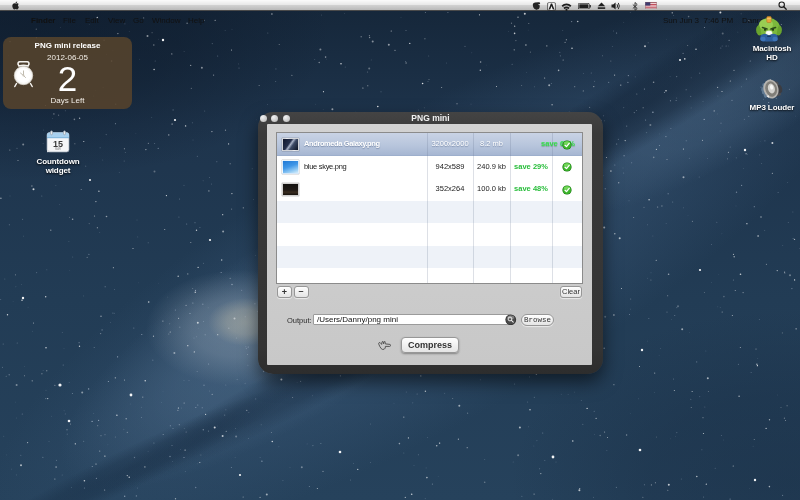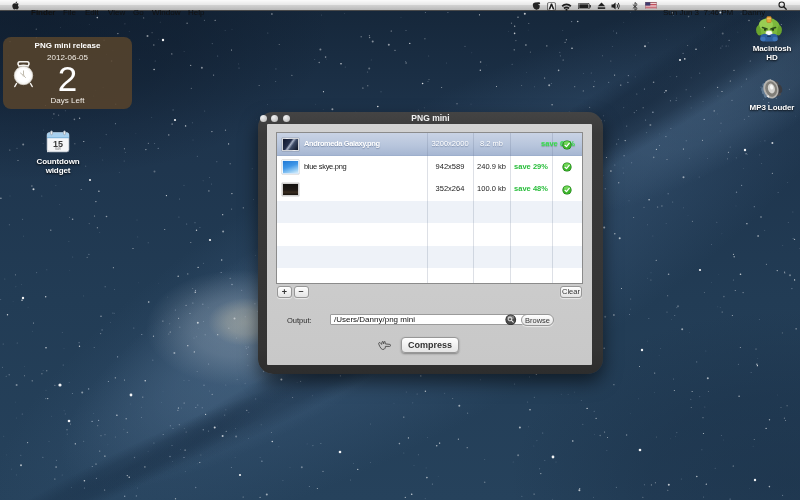--- a/index.html
+++ b/index.html
@@ -4,21 +4,21 @@
 <style>
 * { margin:0; padding:0; box-sizing:border-box; }
 html,body { width:800px; height:500px; overflow:hidden; }
 body { font-family:"Liberation Sans", sans-serif; position:relative; background:#1b3048; }
 #bg { position:absolute; left:0; top:0; width:800px; height:500px; }
 
 #menubar { position:absolute; left:0; top:0; width:800px; height:11px;
   background:linear-gradient(180deg,#fbfbfb 0%,#e9e9e9 45%,#d0d0d0 55%,#b9b9b9 100%);
   border-bottom:1px solid #4a4a4a;
   font-size:8px; color:#111; }
-.mitem { position:absolute; top:8px; line-height:9px; }
+.mitem { position:absolute; top:16px; line-height:9px; }
 
 #widget { position:absolute; left:3px; top:37px; width:129px; height:72px;
   background:rgba(83,66,45,0.91); border-radius:8px; color:#fff; text-align:center; }
 #widget .t1 { font-size:8px; font-weight:bold; margin-top:4px; }
 #widget .t2 { font-size:8px; margin-top:2.5px; color:#f2ede6;}
 #widget .t3 { font-size:35px; font-weight:normal; line-height:32px; margin-top:1px; }
 #widget .t4 { font-size:8px; margin-top:1px; color:#f2ede6;}
 
 .iconlabel { position:absolute; color:#fff; font-weight:bold; font-size:8px; letter-spacing:-0.1px; text-align:center;
   text-shadow:0 1px 2px rgba(0,0,0,0.9); line-height:8.5px; }
@@ -50,21 +50,21 @@
 .sel .save { color:#35e04a !important; text-shadow:0 1px 1px rgba(0,60,0,0.3);margin-left:27px; }
 .thumb { position:absolute; left:5px; top:4.5px; width:17px; height:13.5px;
   border:1px solid rgba(255,255,255,0.8); box-shadow:0 0 1px rgba(0,0,0,0.6); }
 
 .btn { position:absolute; background:linear-gradient(180deg,#ffffff,#f1f1f1 50%,#e4e4e4);
   border:1px solid #979797; border-radius:3px; color:#333; text-align:center;
   box-shadow:0 1px 1px rgba(255,255,255,0.6); }
 #outlabel { position:absolute; font-size:7.5px; color:#2c2c2c; }
 #outfield { position:absolute; left:46px; top:189.5px; width:197px; height:11.5px;
   background:#fff; border:1px solid #9b9b9b; border-radius:1px; font-size:8px;
-  line-height:10px; color:#111; padding-left:3px;margin-left:17px; }
+  line-height:10px; color:#111; padding-left:3px; }
 </style>
 </head>
 <body>
 <svg id="bg" viewBox="0 0 800 500" xmlns="http://www.w3.org/2000/svg">
  <defs>
   <linearGradient id="sky" x1="0" y1="0" x2="0" y2="1">
    <stop offset="0" stop-color="#152639"></stop>
    <stop offset="0.25" stop-color="#1e344c"></stop>
    <stop offset="0.6" stop-color="#223c55"></stop>
    <stop offset="1" stop-color="#26425c"></stop>
@@ -1467,21 +1467,21 @@
   <div class="btn" style="left:293px;top:162px;width:22px;height:11.5px;font-size:7.5px;line-height:10.5px;">Clear</div>
   <div id="outlabel" style="left:20px;top:191.5px;">Output:</div>
   <div id="outfield">/Users/Danny/png mini</div>
   <svg style="position:absolute;left:238px;top:189.5px" width="11.5" height="11.5" viewBox="0 0 12 12">
    <circle cx="6" cy="6" r="5.6" fill="#2a2a2a"></circle>
    <circle cx="6" cy="6" r="5" fill="#4a4a4a"></circle>
    <ellipse cx="6" cy="3.6" rx="3.6" ry="2" fill="#8a8a8a" opacity="0.8"></ellipse>
    <circle cx="5.2" cy="5.2" r="2" fill="none" stroke="#efefef" stroke-width="1"></circle>
    <path d="M6.7 6.7 L8.6 8.6" stroke="#efefef" stroke-width="1.1" stroke-linecap="round"></path>
   </svg>
-  <div class="btn" style="left:254px;top:189.5px;width:33px;height:12px;border-radius:6px;font-size:7.5px;line-height:11px;">Browse</div>
+  <div class="btn" style="left:254px;top:189.5px;width:33px;height:12px;border-radius:6px;font-size:7.5px;line-height:11px;font-family:Liberation Mono, monospace;">Browse</div>
   <svg style="position:absolute;left:111px;top:217px" width="13" height="9" viewBox="0 0 13 9">
    <path d="M0.8 3.2 Q0.2 2 1.2 1.6 Q2.2 1.3 2.8 2.4 L3.6 3.4 L4 1.2 Q4.2 0.3 5 0.5 L5.6 2.8 L6 0.9 Q6.3 0.2 7 0.5 L7.3 2.9 L12 3.4 Q12.8 3.7 12.6 4.6 Q12.4 5.4 11.6 5.4 L7.4 5.4 Q7.6 7.4 6.2 8.2 Q4.4 9 3.2 7.6 Q1.6 5.6 0.8 3.2 Z" fill="none" stroke="#4a4a4a" stroke-width="0.9"></path>
   </svg>
   <div class="btn" style="left:134px;top:212.5px;width:58px;height:16px;border-radius:4px;font-size:9px;font-weight:bold;line-height:15px;box-shadow:0 1px 2px rgba(0,0,0,0.35);">Compress</div>
  </div>
  <div id="titlebar"></div>
 </div>
 <div class="tl" style="left:260px;"></div>
 <div class="tl" style="left:271px;"></div>
 <div class="tl" style="left:282.5px;"></div>

